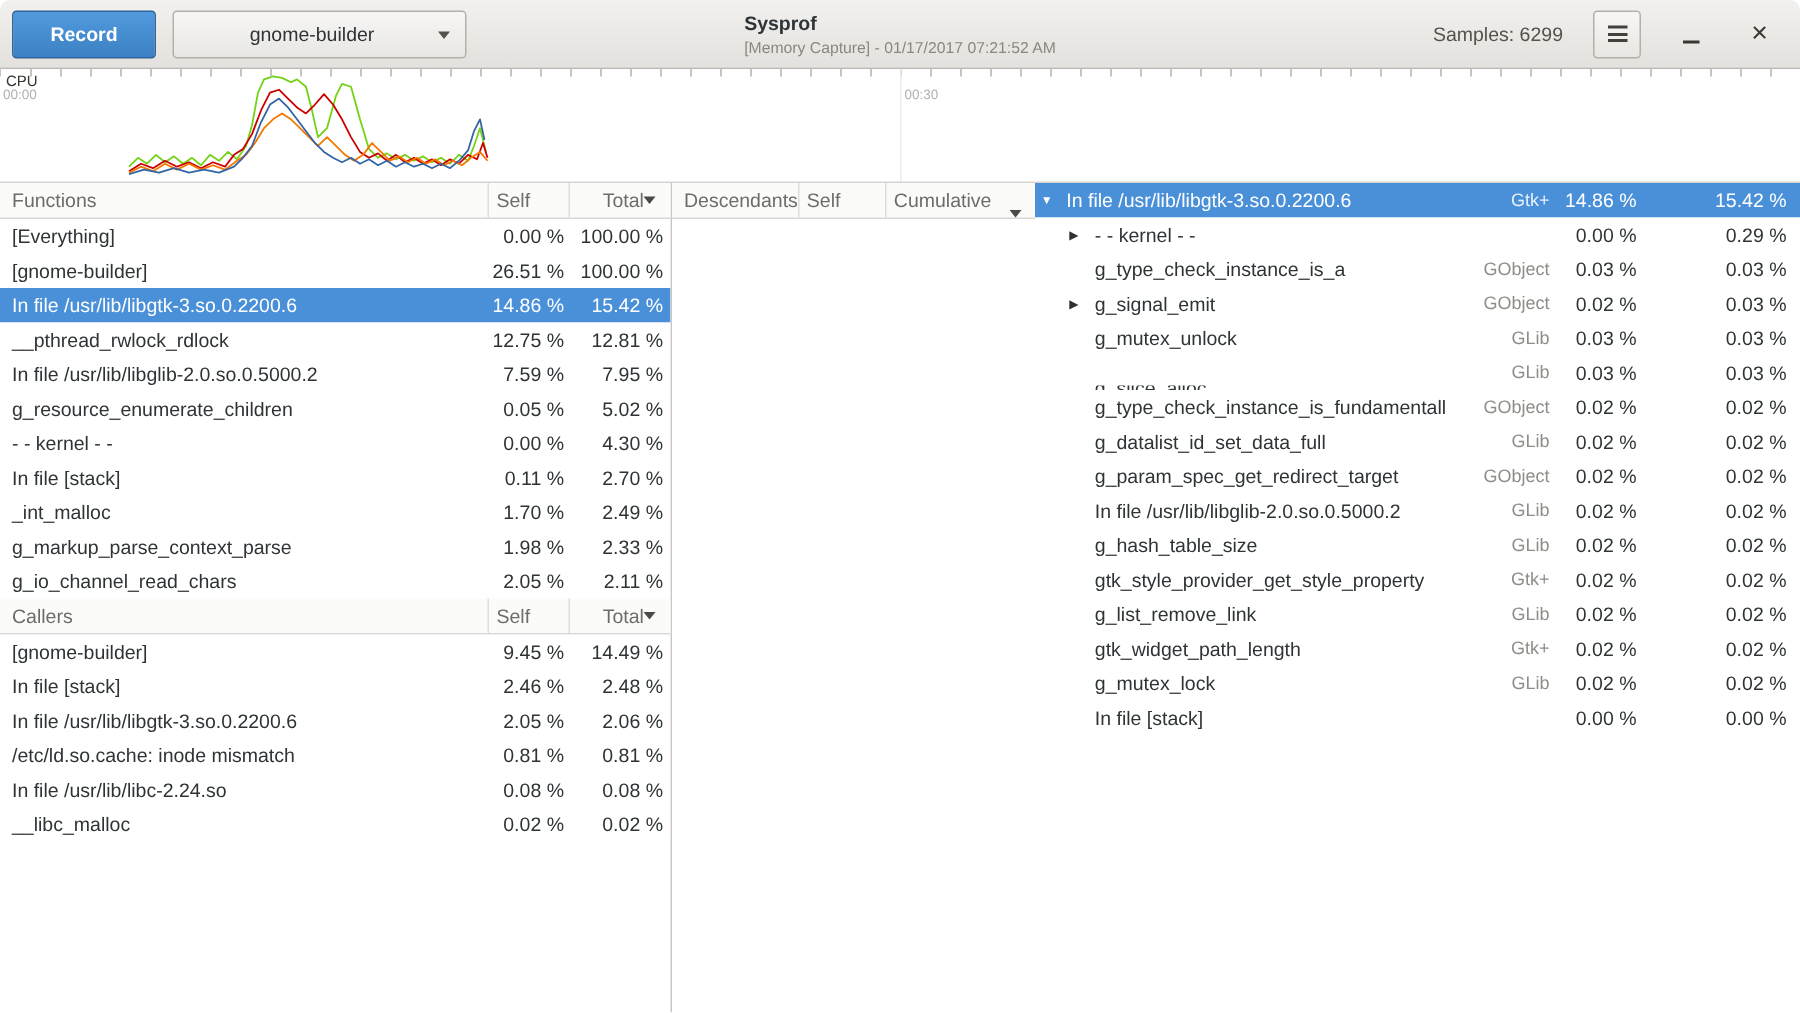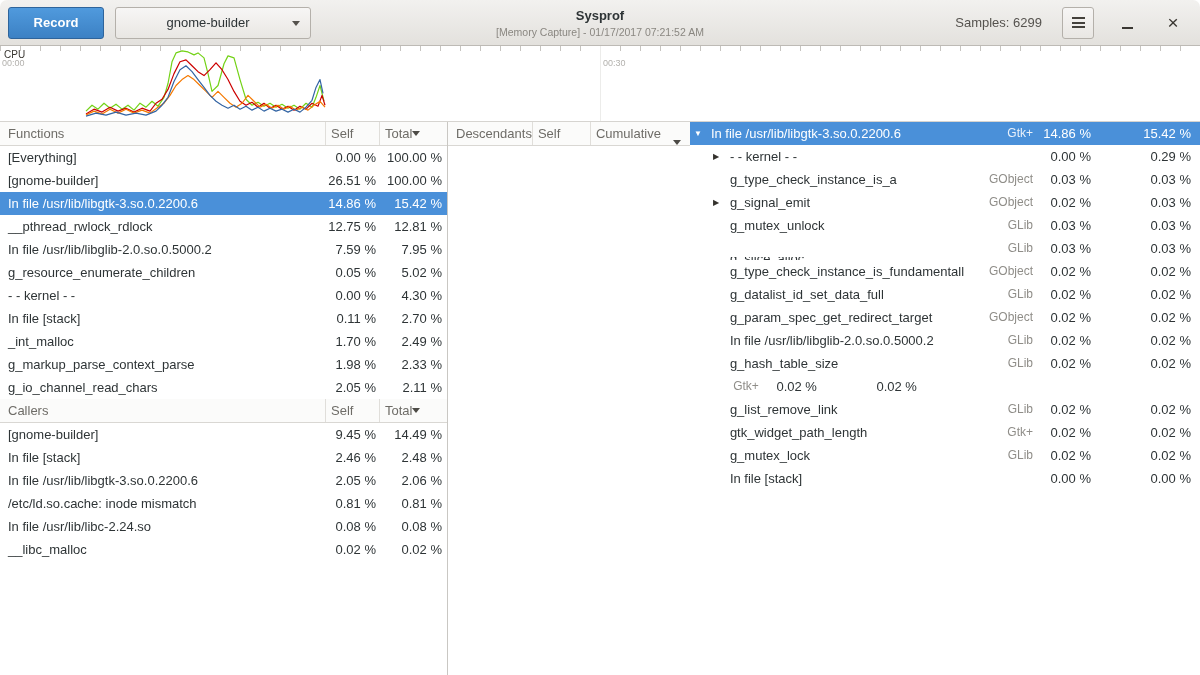--- a/index.html
+++ b/index.html
@@ -8,21 +8,21 @@
   .window{width:1200px;height:675px;display:flex;flex-direction:column;background:#fff;border-radius:7px 7px 0 0;overflow:hidden}
 
   
   .headerbar{height:46px;flex:none;display:flex;align-items:center;position:relative;
     background:linear-gradient(to bottom,#f2f1ef,#e3e1dd);border-bottom:1px solid #bdbab5;padding:0 14px 0 8px}
   button{font:inherit;cursor:default}
   .btn{height:32px;border-radius:3px;border:1px solid #b4b0aa;background:linear-gradient(to bottom,#f7f6f5,#e9e7e3);color:#2e3436}
   .record{width:96px;background:linear-gradient(to bottom,#509add,#3c81c4);border-color:#2e649b;color:#fff;font-weight:bold}
   .combo{width:196px;margin-left:11px;position:relative;padding-right:24px;padding-left:14px}
   .combo-arrow{position:absolute;right:10px;top:13px;width:0;height:0;border-left:4px solid transparent;border-right:4px solid transparent;border-top:5px solid #55524d}
-  .titlebox{position:absolute;left:50%;top:7px;transform:translateX(-50%);text-align:center;line-height:1.4;white-space:nowrap}
+  .titlebox{position:absolute;left:50%;top:7px;transform:translateX(-50%);text-align:left;line-height:1.4;white-space:nowrap}
   .title{font-weight:bold;font-size:13px;color:#2e3436}
   .subtitle{font-size:10.5px;color:#8a8781}
   .header-right{margin-left:auto;display:flex;align-items:center}
   .samples{color:#55524e;margin-right:20px}
   .menu-btn{width:32px;height:32px;display:flex;align-items:center;justify-content:center}
   .burger{display:block;width:13px;height:11px;border-top:2px solid #44413c;border-bottom:2px solid #44413c;position:relative}
   .burger::after{content:"";position:absolute;left:0;right:0;top:2.5px;height:2px;background:#44413c}
   .winctl{width:26px;height:26px;border:none;background:transparent;margin-left:20px;display:flex;align-items:center;justify-content:center;color:#3a3732}
   .min-icon{display:block;width:11px;height:2px;background:#3a3732;margin-top:10px}
   .close-icon{font-size:19px;line-height:1;color:#3a3732}
@@ -39,21 +39,21 @@
   
   .content{flex:1;display:flex;min-height:0}
   .left-pane{width:448px;flex:none;border-right:1px solid #c9c7c3;display:flex;flex-direction:column;background:#fff}
   .right-pane{flex:1;display:flex;flex-direction:row;background:#fff;min-width:0}
   .functions{height:277px;flex:none;display:flex;flex-direction:column}
   .callers{flex:1;display:flex;flex-direction:column}
 
   .thead{height:24px;flex:none;display:flex;background:#fbfbfa;border-bottom:1px solid #d9d7d3;color:#6e6c67;line-height:23px}
   .h-name{flex:1;padding-left:8px;overflow:hidden;white-space:nowrap}
   .h-self{width:54px;flex:none;border-left:1px solid #e0deda;padding-left:5px}
-  .h-total{width:68px;flex:none;border-left:1px solid #e0deda;padding-left:5px;display:flex;align-items:center;justify-content:flex-start;padding-right:9px}
+  .h-total{width:68px;flex:none;border-left:1px solid #e0deda;padding-left:21px;display:flex;align-items:center;justify-content:center;padding-right:9px}
   .right-pane .h-self{width:58px}
   .h-cum{width:100px;flex:none;border-left:1px solid #e0deda;padding-left:5px;display:flex;align-items:flex-end;justify-content:space-between;padding-right:9px}
   .sort-arrow{width:0;height:0;border-left:4px solid transparent;border-right:4px solid transparent;border-top:5px solid #4c4a45}
   .tbody{flex:1;overflow:hidden}
 
   .trow,.drow{height:23px;display:flex;line-height:23px;background:#fff}
   .trow .c-name{flex:1;padding-left:8px;white-space:nowrap;overflow:hidden}
   .trow .c-self{width:54px;flex:none;text-align:right;padding-right:3px}
   .trow .c-total{width:68px;flex:none;text-align:right;padding-right:5px}
 
@@ -329,20 +329,24 @@
           <div class="drow">
             <div class="c-name" style="padding-left: 23px;">
               <span class="expander"></span>
               <span class="fn">g_hash_table_size</span>
             </div>
             <div class="c-lib">GLib</div>
             <div class="c-self">0.02 %</div>
             <div class="c-cum">0.02 %</div>
           </div>
           <div class="drow">
+            <div class="c-name" style="padding-left: 23px;">
+              <span class="expander"></span>
+              <span class="fn">gtk_style_provider_get_style_property</span>
+            </div>
             <div class="c-lib">Gtk+</div>
             <div class="c-self">0.02 %</div>
             <div class="c-cum">0.02 %</div>
           </div>
           <div class="drow">
             <div class="c-name" style="padding-left: 23px;">
               <span class="expander"></span>
               <span class="fn">g_list_remove_link</span>
             </div>
             <div class="c-lib">GLib</div>

